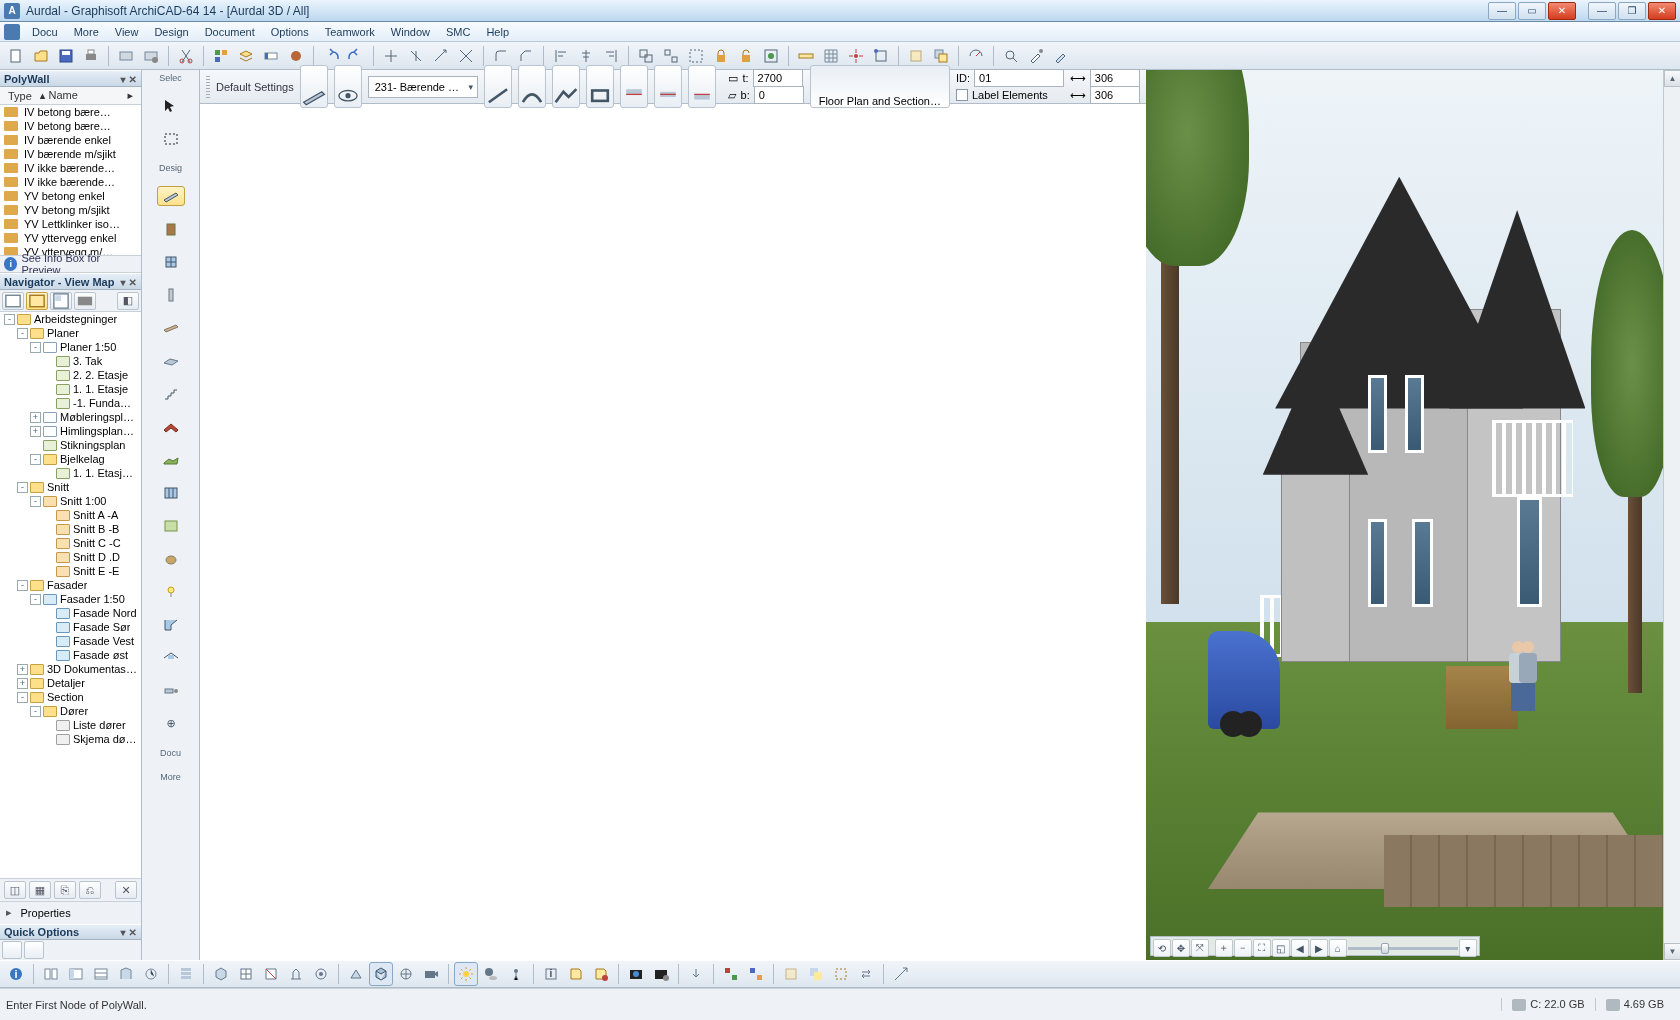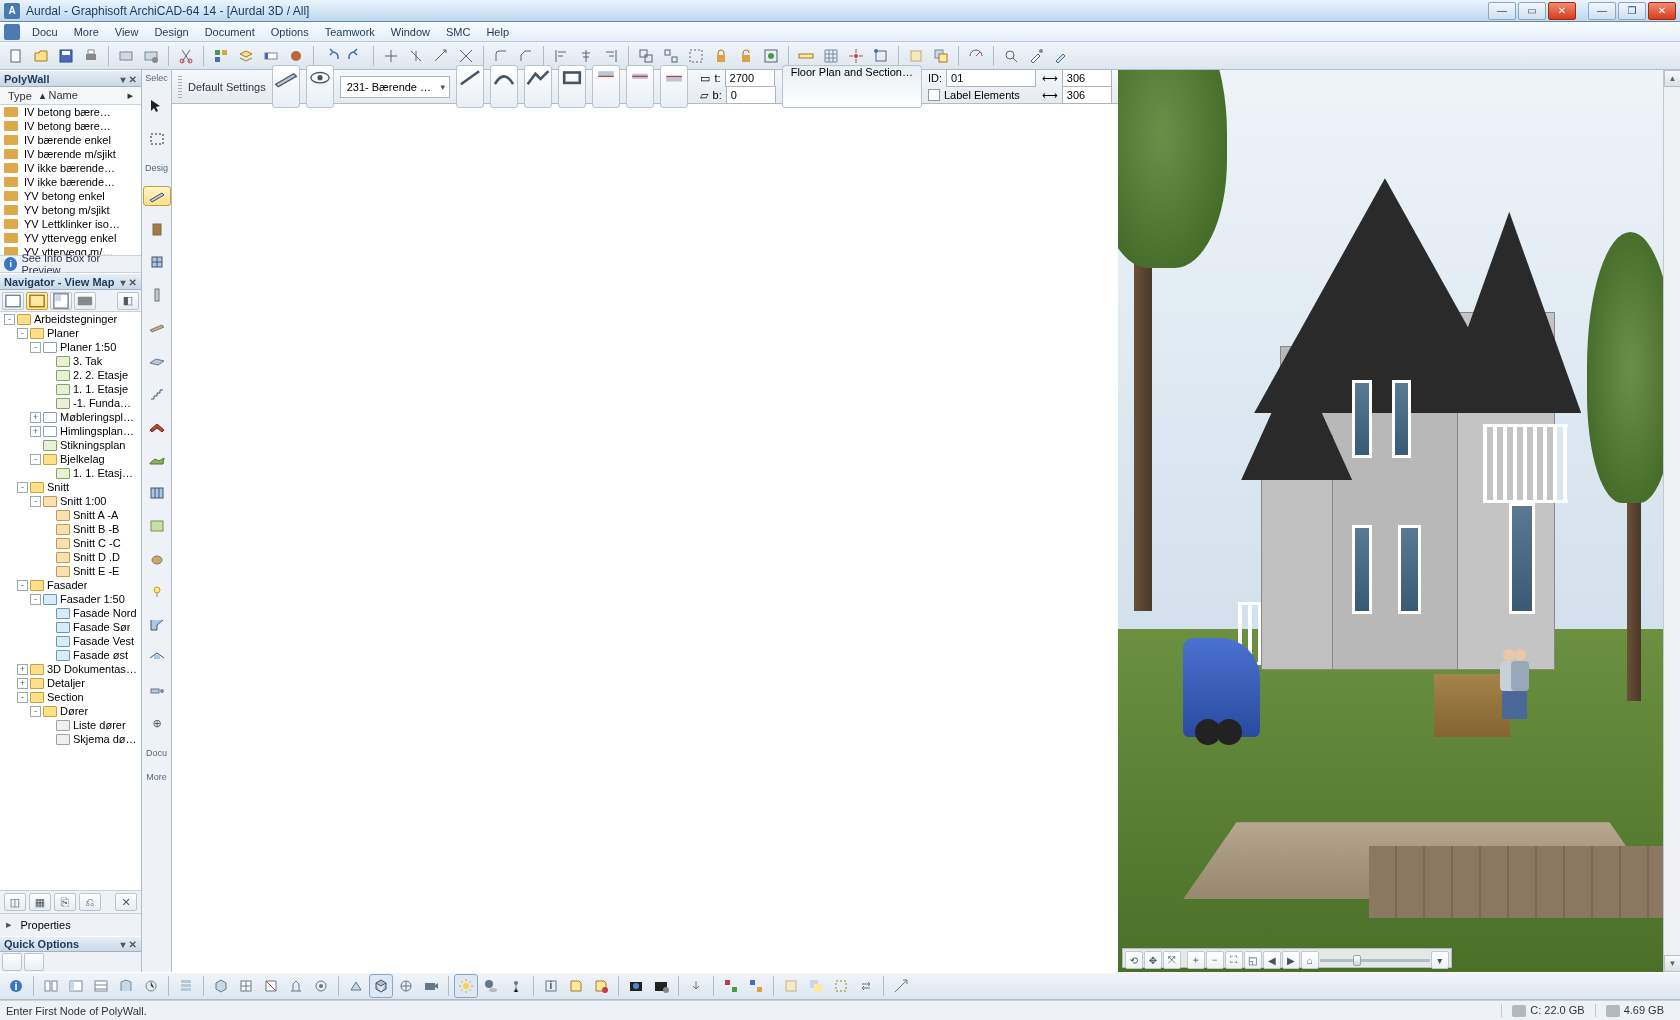--- a/index.html
+++ b/index.html
@@ -43,30 +43,30 @@
 .tic.view{background:#e8f0d8;border:1px solid #88a060;}
 .tic.sect{background:#f8e0b0;border:1px solid #c89848;}
 .tic.elev{background:#d8ecf8;border:1px solid #6898c0;}
 .tic.list{background:#f0f0f0;border:1px solid #a0a0a0;}
 .trow .tlbl{overflow:hidden;text-overflow:ellipsis;}
 .ind{display:inline-block;flex-shrink:0;}
 .navfoot{height:46px;background:#eef2f6;border-top:1px solid #c8d0d8;display:flex;flex-direction:column;}
 .navfoot .row{height:22px;display:flex;align-items:center;padding:0 4px;gap:3px;}
 .navfoot .prop{border-top:1px solid #c8d0d8;display:flex;align-items:center;padding:0 6px;}
 .navfoot .prop .tri{margin-right:6px;color:#555;}
-.toolcol{width:30px;background:#eef2f6;border-right:1px solid #b0bcc8;display:flex;flex-direction:column;align-items:center;padding-top:2px;gap:12px;}
+.toolcol{width:58px;background:#eef2f6;border-right:1px solid #b0bcc8;display:flex;flex-direction:column;align-items:center;padding-top:2px;gap:12px;}
 .toolcol .vbtn{width:28px;height:20px;border:1px solid transparent;border-radius:3px;display:flex;align-items:center;justify-content:center;margin-bottom:1px;}
 .toolcol .vbtn.sel{background:linear-gradient(#fff4c8,#ffe08a);border:1px solid #c0a040;}
 .toolcol .sect{font-size:9px;color:#567;padding:1px 0;text-align:center;width:100%;}
 .toolcol svg{width:18px;height:16px;}
 .center{flex:1;display:flex;flex-direction:row;background:#fff;position:relative;min-width:0;}
 .ctrlbar{height:34px;background:linear-gradient(#f6f8fb,#e4eaef);border-bottom:1px solid #b0bcc8;display:flex;align-items:center;padding:0 6px;gap:6px;}
 .ctrlbar .handle{width:4px;height:22px;background:repeating-linear-gradient(#aab 0 1px,transparent 1px 3px);}
 .ctrlbar .lbl{color:#334;}
-.ctrlbar .picbtn{width:28px;height:43px;border:1px solid #b8c4d0;border-radius:3px;background:linear-gradient(#fff,#e8eef4);display:flex;align-items:flex-start;justify-content:center;}
+.ctrlbar .picbtn{width:28px;height:43px;border:1px solid #b8c4d0;border-radius:3px;background:linear-gradient(#fff,#e8eef4);display:flex;align-items:flex-end;justify-content:center;}
 .ctrlbar .combo{height:22px;border:1px solid #a8b4c0;background:#fff;display:flex;align-items:center;padding:0 18px 0 6px;position:relative;min-width:90px;}
 .ctrlbar .combo::after{content:"▾";position:absolute;right:4px;color:#456;font-size:9px;}
 .ctrlbar .field{height:18px;border:1px solid #a8b4c0;background:#fff;padding:0 4px;display:flex;align-items:center;min-width:50px;}
 .ctrlbar .stack{display:flex;flex-direction:column;gap:2px;}
 .ctrlbar .stack .line{display:flex;align-items:center;gap:4px;height:15px;}
 .ctrlbar .chk{width:12px;height:12px;border:1px solid #8898a8;background:#fff;}
 .ctrlbar .pushed{background:linear-gradient(#e8eef4,#fff);}
 .viewport{flex:1;position:relative;background:linear-gradient(to bottom,#e8f0f4 0%,#d8e4ec 70%,#7aa04a 70%,#6a9040 100%);overflow:hidden;}
 .viewport .sky{position:absolute;inset:0 0 35% 0;background:linear-gradient(#eef4f8,#d0e0ec);}
 .viewport .ground{position:absolute;inset:62% 0 0 0;background:linear-gradient(#6a9040,#4a7028);}
@@ -93,21 +93,21 @@
 .viewport .fence{position:absolute;background:repeating-linear-gradient(90deg,#fff 0 4px,transparent 4px 10px);border-top:3px solid #fff;border-bottom:3px solid #fff;}
 .vpctrls{position:absolute;left:4px;bottom:4px;height:20px;display:flex;gap:1px;background:rgba(244,246,248,0.9);padding:2px;border:1px solid #b0bcc8;}
 .vpbtn{width:18px;height:18px;border:1px solid #c0c8d0;background:linear-gradient(#fff,#eef2f6);border-radius:2px;display:flex;align-items:center;justify-content:center;font-size:10px;color:#456;}
 .vpslider{width:110px;height:18px;display:flex;align-items:center;}
 .vpslider .track{flex:1;height:3px;background:#b0bcc8;position:relative;}
 .vpslider .thumb{position:absolute;left:30%;top:-4px;width:8px;height:11px;background:linear-gradient(#fff,#cdd6de);border:1px solid #98a4b0;border-radius:2px;}
 .scroll-v{width:17px;background:#e8ecf0;border-left:1px solid #c0c8d0;display:flex;flex-direction:column;}
 .scroll-v .sbtn,.scroll-h .sbtn{height:17px;width:17px;background:linear-gradient(#f8fafc,#dae0e6);border:1px solid #b8c0c8;display:flex;align-items:center;justify-content:center;font-size:8px;color:#567;}
 .scroll-v .strack{flex:1;background:#eef1f4;}
 .toolrow2{height:28px;background:linear-gradient(#f1f5fa,#dde6ef);border-top:1px solid #fff;border-bottom:1px solid #b0bcc8;display:flex;align-items:center;padding:0 4px;gap:1px;}
-.status{height:20px;background:#eef2f6;border-top:1px solid #c8d0d8;display:flex;align-items:center;padding:0 6px;color:#333;}
+.status{height:32px;background:#eef2f6;border-top:1px solid #c8d0d8;display:flex;align-items:center;padding:0 6px;color:#333;}
 .status .seg{padding:0 10px;border-left:1px solid #c0c8d0;}
 .status .ico{width:14px;height:12px;background:#b0b8c0;border-radius:2px;margin-right:4px;display:inline-block;vertical-align:middle;}
 .qohdr{height:16px;}
 .qorow{height:20px;background:#eef2f6;display:flex;align-items:center;padding:0 2px;gap:2px;}
 .qorow .qo{width:20px;height:18px;border:1px solid #b8c4d0;background:linear-gradient(#fff,#e8eef4);border-radius:2px;}
 svg{display:block;}
 ::-webkit-scrollbar{width:16px;height:16px;}
 ::-webkit-scrollbar-track{background:#eef1f4;}
 ::-webkit-scrollbar-thumb{background:linear-gradient(#d4dae0,#c0c8d0);border:1px solid #a8b0b8;border-radius:2px;}
 ::-webkit-scrollbar-button{background:linear-gradient(#f8fafc,#dae0e6);border:1px solid #b8c0c8;height:16px;}

